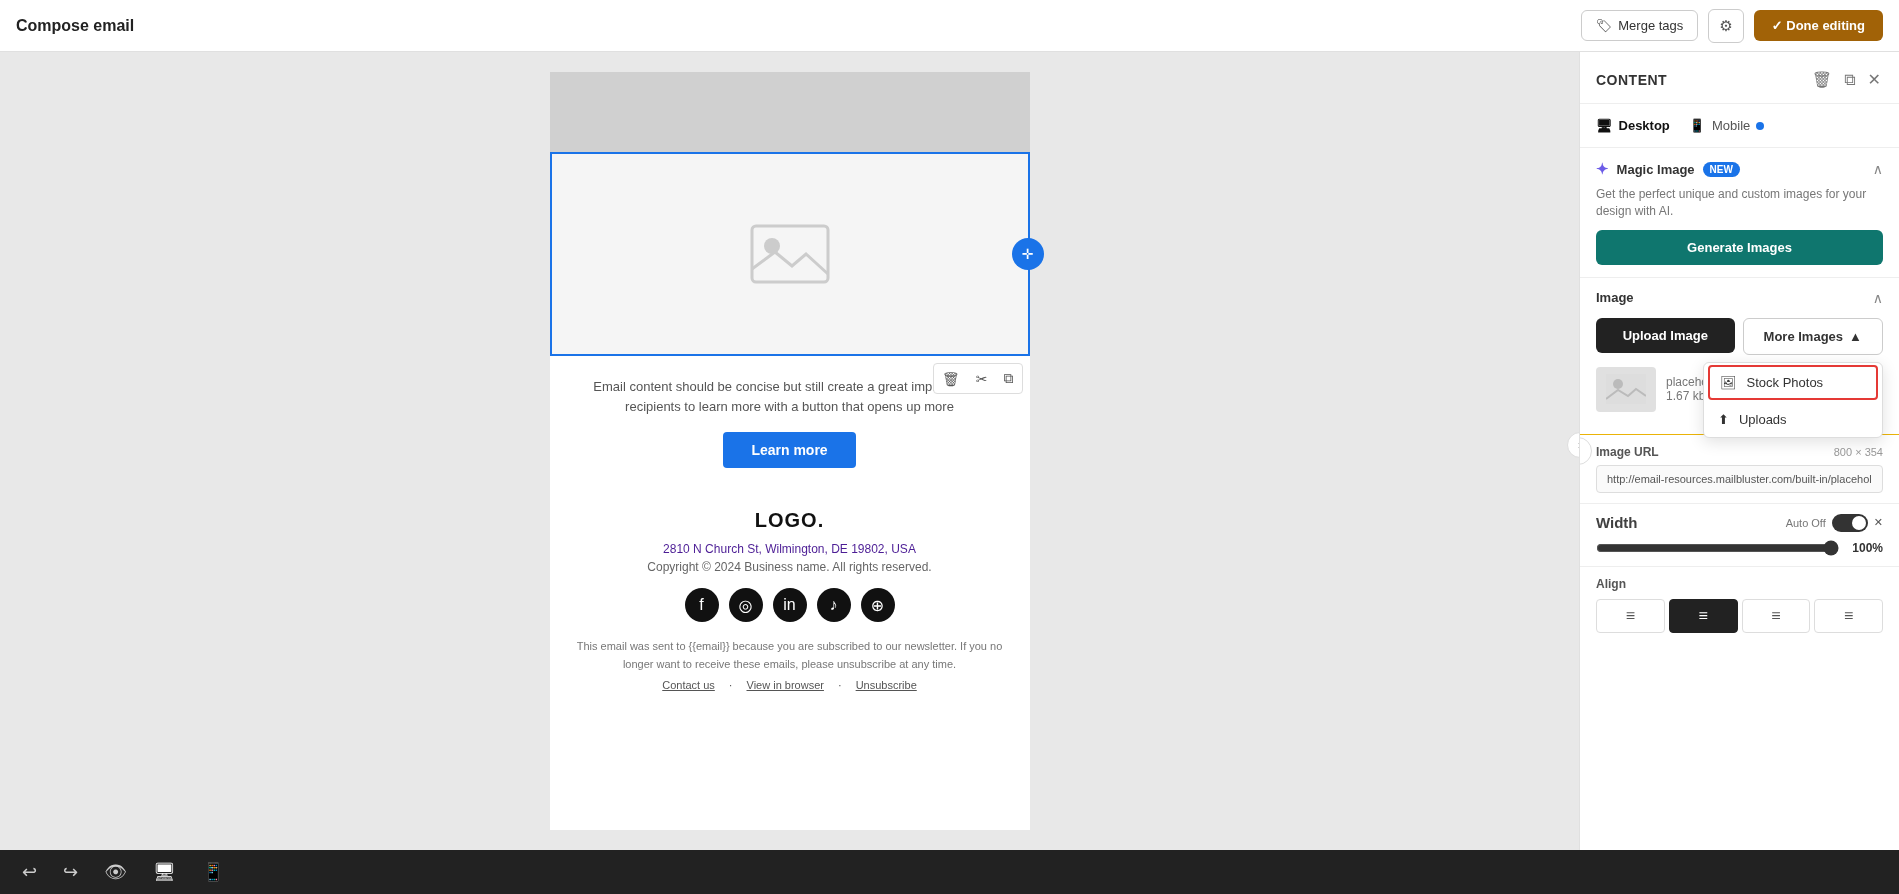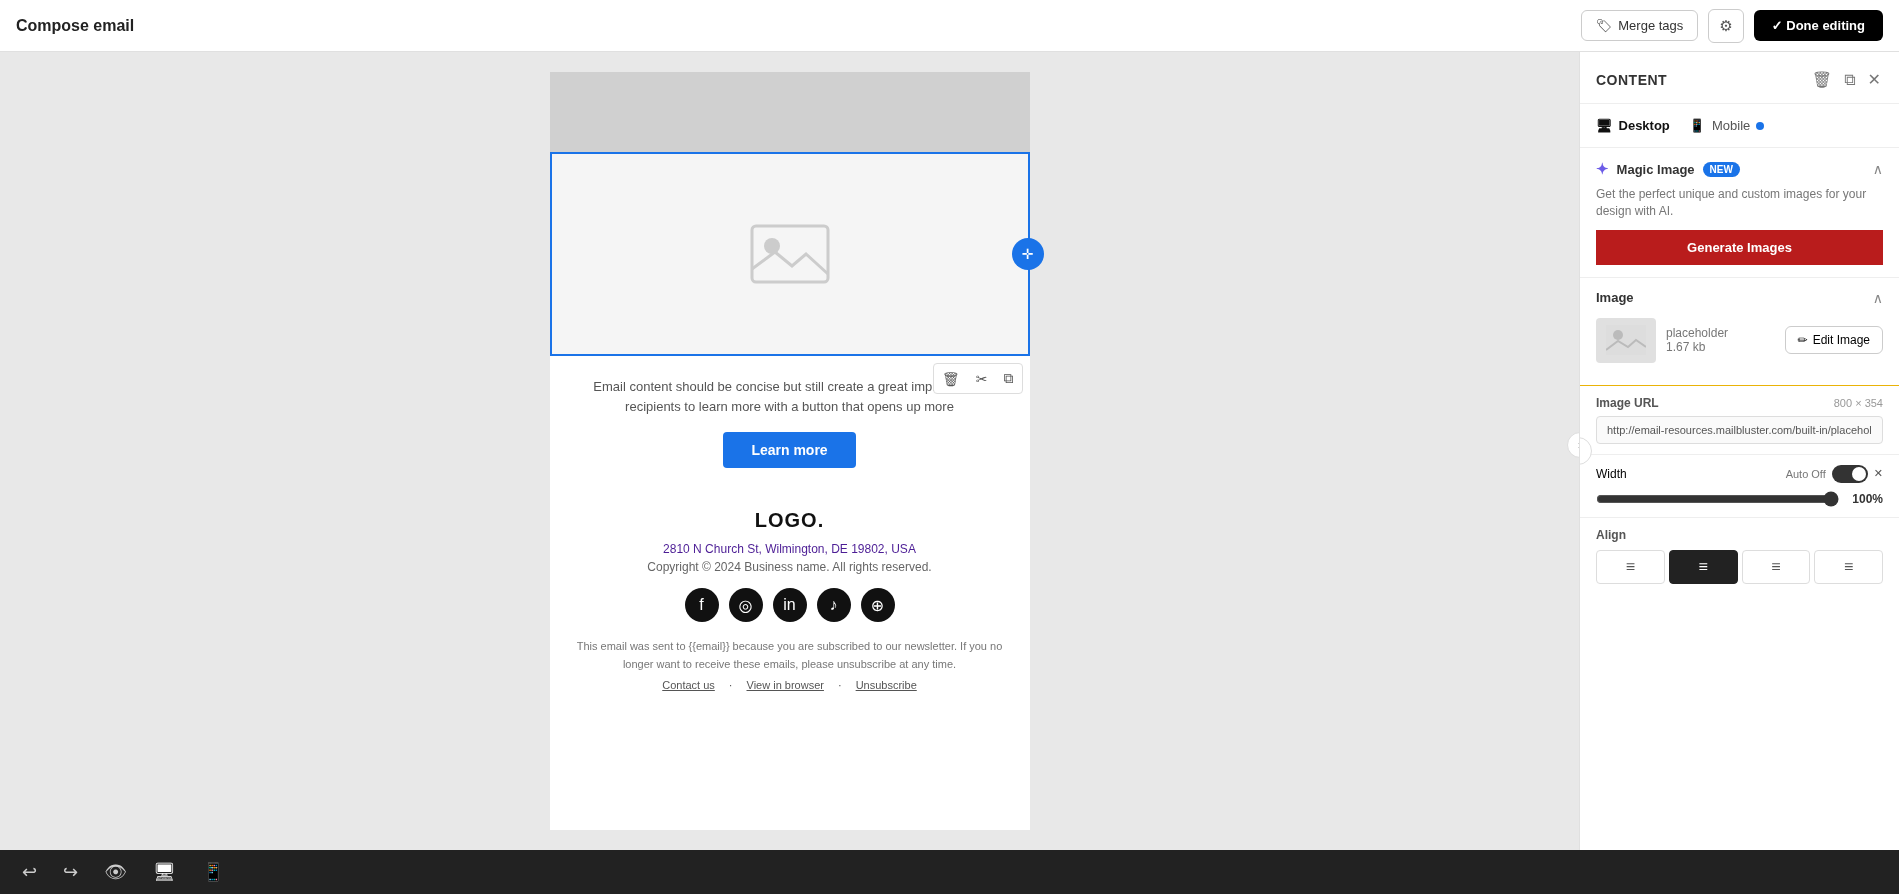--- a/index.html
+++ b/index.html
@@ -42,21 +42,21 @@
     .btn-settings {
       border: 1px solid #ccc;
       background: #fff;
       border-radius: 6px;
       padding: 7px 10px;
       cursor: pointer;
       color: #555;
       font-size: 15px;
     }
     .btn-done {
-      background: #000000;
+      background: #a16207;
       color: #fff;
       border: none;
       border-radius: 6px;
       padding: 8px 18px;
       font-size: 13px;
       font-weight: 600;
       cursor: pointer;
       display: flex;
       align-items: center;
       gap: 6px;
@@ -365,24 +365,24 @@
       border-radius: 10px;
     }
     .magic-desc {
       font-size: 12px;
       color: #777;
       margin-bottom: 10px;
       line-height: 1.4;
     }
     .btn-generate {
       width: 100%;
-      background: #b91c1c;
+      background: #0f766e;
       color: #fff;
       border: none;
-      border-radius: 0;
+      border-radius: 6px;
       padding: 10px;
       font-size: 13px;
       font-weight: 600;
       cursor: pointer;
     }
 
     
     .image-section {
       padding: 12px 16px;
       border-bottom: 1px solid #eab308;
@@ -547,23 +547,23 @@
       padding: 10px 16px;
       border-bottom: 1px solid #eee;
     }
     .width-row {
       display: flex;
       align-items: center;
       justify-content: space-between;
       margin-bottom: 8px;
     }
     .width-label {
-      font-size: 12px;
-      font-weight: 400;
-      color: #000000;
+      font-size: 15px;
+      font-weight: 700;
+      color: #404040;
     }
     .width-toggle {
       display: flex;
       align-items: center;
       gap: 6px;
       font-size: 11px;
       color: #777;
     }
     .toggle-switch {
       width: 36px;
@@ -782,20 +782,38 @@
       <p class="magic-desc">Get the perfect unique and custom images for your design with AI.</p>
       <button class="btn-generate">Generate Images</button>
     </div>
 
     <div class="image-section">
       <div class="section-header">
         <span class="section-title">Image</span>
         <button class="section-collapse">∧</button>
       </div>
 
+      <div class="image-buttons">
+        <button class="btn-upload">Upload Image</button>
+        <button class="btn-more-images">
+          <span>More Images</span>
+          <span>▲</span>
+        </button>
+
+        <div class="dropdown-menu">
+          <div class="dropdown-item highlighted">
+            <span>🖼</span>
+            <span>Stock Photos</span>
+          </div>
+          <div class="dropdown-item">
+            <span>⬆</span>
+            <span>Uploads</span>
+          </div>
+        </div>
+      </div>
 
       <div class="image-preview-row">
         <div class="image-thumb">
           <svg viewBox="0 0 40 30" width="40" height="30">
             <rect width="40" height="30" fill="#ddd"></rect>
             <circle cx="12" cy="10" r="5" fill="#bbb"></circle>
             <polyline points="0,25 12,16 22,22 30,15 40,22" fill="none" stroke="#bbb" stroke-width="2"></polyline>
           </svg>
         </div>
         <div class="image-info">

